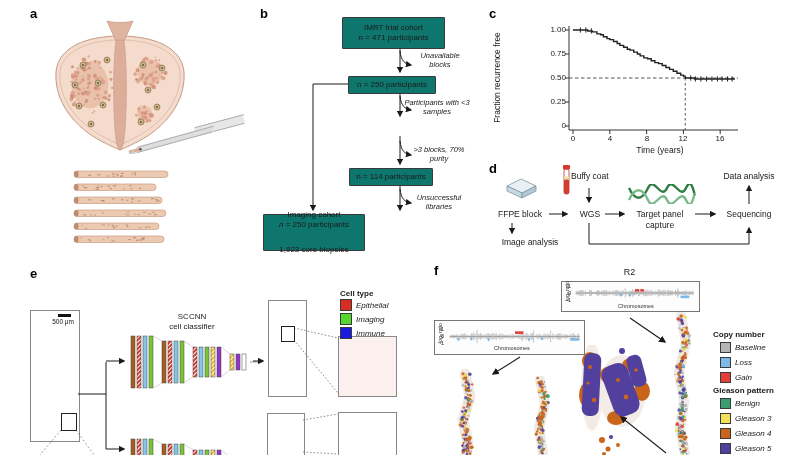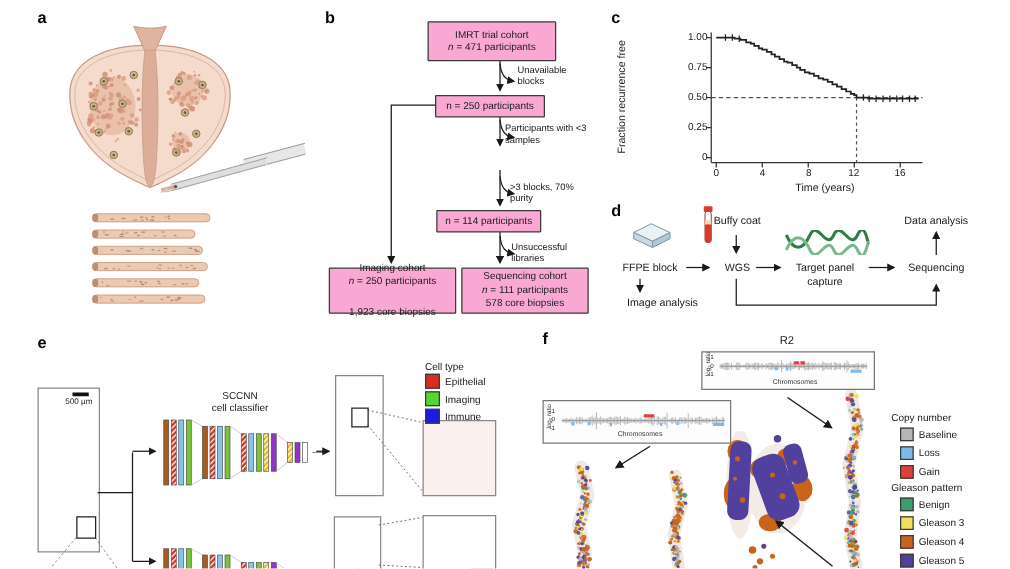--- a/index.html
+++ b/index.html
@@ -1,30 +1,30 @@
 <!DOCTYPE html>
 <html><head>
 <meta charset="utf-8">
 <style>
   html,body{margin:0;padding:0;background:#fff;}
   #canvas{position:relative;width:808px;height:455px;background:#fff;overflow:hidden;
           font-family:"Liberation Sans",sans-serif;color:#1a1a1a;}
   .abs{position:absolute;}
   .plabel{position:absolute;font-weight:700;font-size:13px;color:#000;}
-  .fbox{position:absolute;background:#f9a8d4;border:1px solid #3a3a3a;border-radius:1px;
+  .fbox{position:absolute;background:#0f766e;border:1px solid #3a3a3a;border-radius:1px;
         display:flex;flex-direction:column;align-items:center;justify-content:center;
         font-size:8px;line-height:1.3;text-align:center;z-index:6;}
-  .exc{position:absolute;font-size:7.5px;line-height:1.2;text-align:left;z-index:6;}
+  .exc{position:absolute;font-size:7.5px;line-height:1.2;text-align:center;z-index:6;font-style:italic;}
   .nval::first-letter{font-style:italic;}
   .ctick{position:absolute;font-size:8px;z-index:6;}
   .axlab{position:absolute;font-size:8.5px;text-align:center;z-index:6;}
   .rot{transform:rotate(-90deg);transform-origin:left top;}
   .dnode{position:absolute;font-size:8.5px;text-align:center;z-index:6;}
-  .legtitle{position:absolute;font-size:8px;font-weight:400;z-index:6;}
-  .legrow{position:absolute;display:flex;align-items:center;gap:4px;font-size:8px;z-index:6;}
+  .legtitle{position:absolute;font-size:8px;font-weight:700;z-index:6;}
+  .legrow{position:absolute;display:flex;align-items:center;gap:4px;font-size:8px;z-index:6;font-style:italic;}
   .sw{width:9px;height:9px;border:1px solid #3a3a3a;flex:0 0 auto;}
   .cnbox{position:absolute;border:1px solid #777;background:#fdfdfd;z-index:4;}
   .cntitle{position:absolute;font-size:9px;text-align:center;z-index:6;}
   .cnytick{position:absolute;font-size:5px;text-align:right;z-index:6;}
   .cnylab{position:absolute;font-size:5px;text-align:center;z-index:6;}
   .cnxlab{position:absolute;font-size:5.5px;text-align:center;z-index:6;color:#333;}
   .ebox{position:absolute;border:1px solid #888;background:#fff;z-index:3;}
   .sqmark{position:absolute;border:1px solid #222;background:transparent;z-index:7;}
   svg{position:absolute;overflow:hidden;}
 </style>
@@ -352,25 +352,20 @@
   <div class="exc" style="left:414px;top:51px;width:52px">Unavailable blocks</div>
   <div class="fbox nval" style="left:348px;top:76px;width:86px;height:16px">n = 250 participants</div>
   <div class="exc" style="left:404px;top:98px;width:66px">Participants with &lt;3 samples</div>
   <div class="exc" style="left:408px;top:145px;width:62px">&gt;3 blocks, 70% purity</div>
   <div class="fbox nval" style="left:349px;top:168px;width:82px;height:16px">n = 114 participants</div>
   <div class="exc" style="left:409px;top:193px;width:60px">Unsuccessful libraries</div>
   <div class="fbox" style="left:263px;top:214px;width:100px;height:35px">
     <div>Imaging cohort</div>
     <div class="nval">n = 250 participants</div>
     <div style="margin-top:14px">1,923 core biopsies</div>
-  </div>
-  <div class="fbox" style="left:369px;top:214px;width:100px;height:35px">
-    <div>Sequencing cohort</div>
-    <div class="nval">n = 111 participants</div>
-    <div style="margin-top:1px">578 core biopsies</div>
   </div>
 
   <svg id="km-svg" style="left:480px;top:8px" width="330" height="152">
       <line x1="89" y1="18" x2="89" y2="122" stroke="#333" stroke-width="1"></line>
       <line x1="89" y1="122" x2="258" y2="122" stroke="#333" stroke-width="1"></line>
       <line x1="85" y1="22" x2="89" y2="22" stroke="#333" stroke-width="1"></line>
       <line x1="85" y1="46" x2="89" y2="46" stroke="#333" stroke-width="1"></line>
       <line x1="85" y1="70" x2="89" y2="70" stroke="#333" stroke-width="1"></line>
       <line x1="85" y1="94" x2="89" y2="94" stroke="#333" stroke-width="1"></line>
       <line x1="85" y1="118" x2="89" y2="118" stroke="#333" stroke-width="1"></line>

